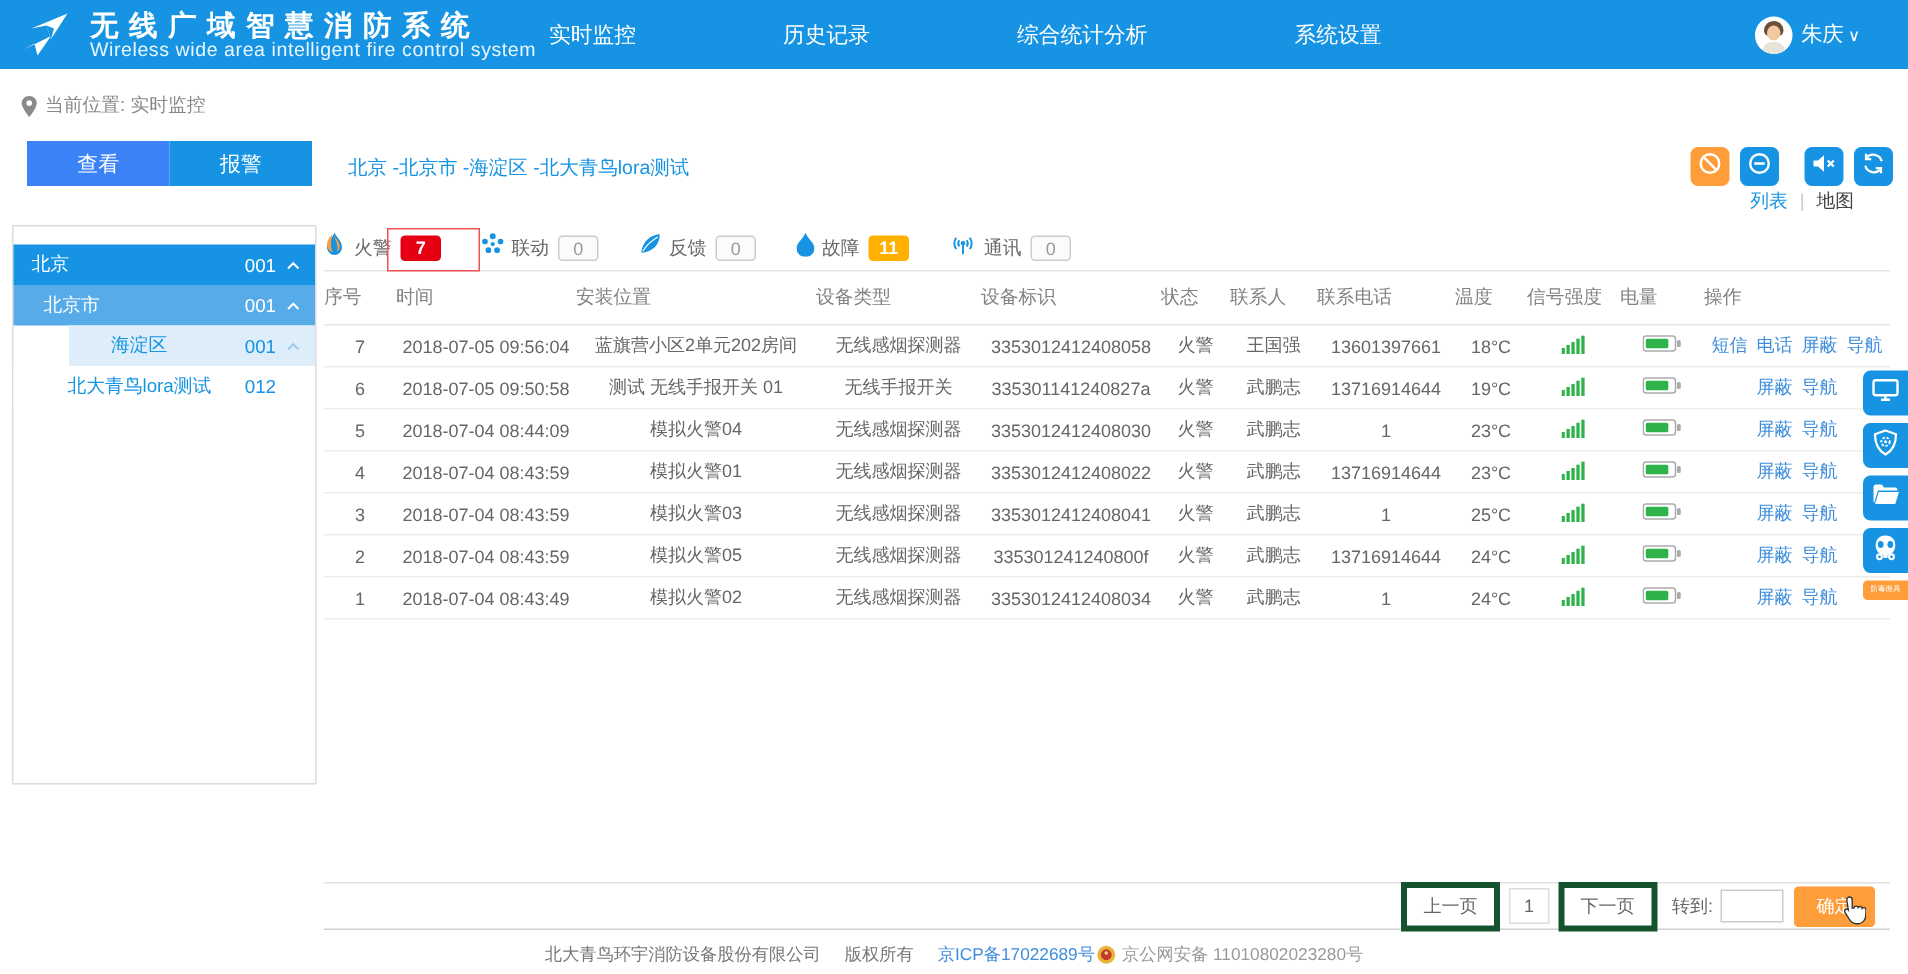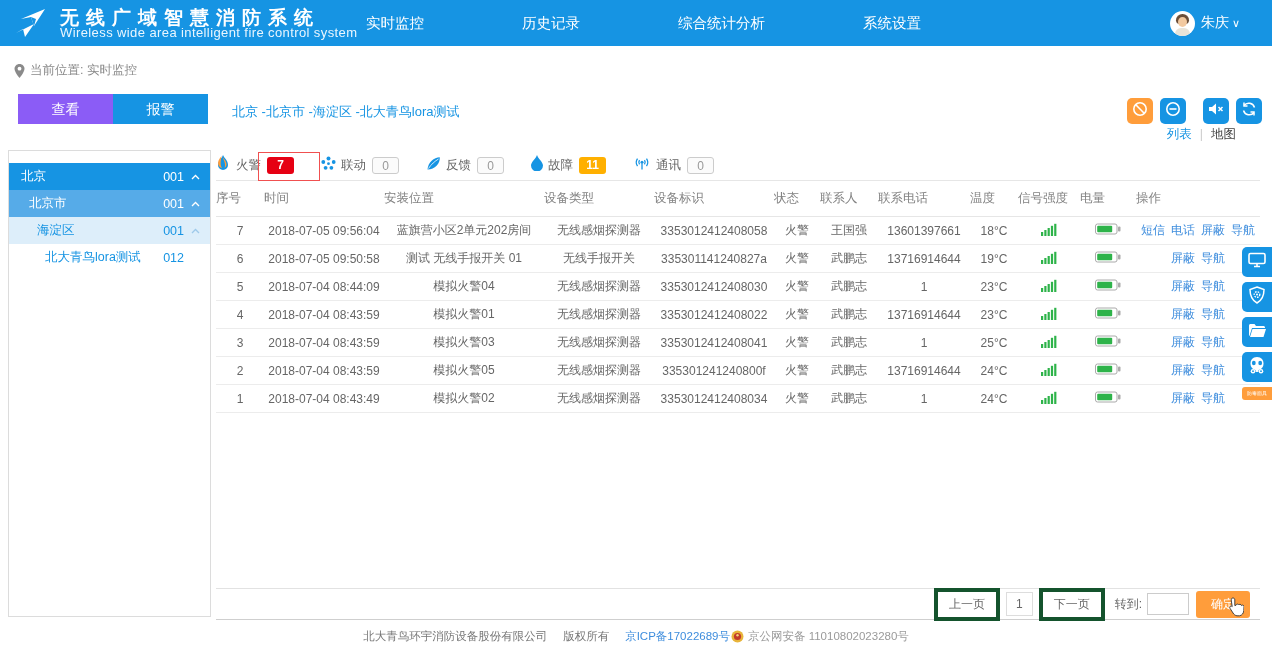--- a/index.html
+++ b/index.html
@@ -22,36 +22,36 @@
   .avatar .body { position:absolute; left:5px; top:17px; width:15px; height:9px; border-radius:6px 6px 0 0; background:#e8e3d8; }
   .caret { font-size:11px; margin-left:3px; }
 
   
   .crumb { position:absolute; left:14px; top:62px; display:flex; align-items:center; color:#8a8a8a; font-size:12.5px; }
   .crumb svg { margin-right:5px; }
 
   
   .tabs { position:absolute; left:18px; top:94px; }
   .tab { display:inline-block; width:95px; height:30px; line-height:30px; text-align:center; color:#fff; font-size:14px; cursor:pointer; }
-  .tab.view { background:#8b5cf6; }
+  .tab.view { background:#3b82f6; }
   .tab.alarm { background:#1694e3; }
   .loc-path { position:absolute; left:232px; top:103px; color:#1694e3; font-size:13px; white-space:nowrap; }
   .quick-icons { position:absolute; right:10px; top:98px; display:flex; }
   .qicon { width:26px; height:26px; border-radius:5px; background:#1694e3; display:flex; align-items:center; justify-content:center; margin-left:7px; cursor:pointer; }
   .qicon.orange { background:#ff9d3b; }
   .qicon.gap { margin-left:17px; }
 
   
-  .tree-panel { position:absolute; left:8px; top:150px; width:203px; height:467px; border:1px solid #dcdcdc; background:#fff; padding-top:12px; }
+  .tree-panel { position:absolute; left:8px; top:150px; width:203px; height:373px; border:1px solid #dcdcdc; background:#fff; padding-top:12px; }
   .tree-item { display:flex; align-items:center; height:27px; font-size:12.5px; cursor:pointer; padding-right:8px; }
   .tree-item .t-count { margin-left:auto; }
   .tree-item .t-chev { width:14px; display:flex; justify-content:center; margin-left:4px; }
   .lvl0 { background:#1694e3; color:#fff; padding-left:12px; }
   .lvl1 { background:#56abe8; color:#fff; padding-left:20px; }
-  .lvl2 { background:#ddeefa; color:#1694e3; padding-left:28px; }
+  .lvl2 { background:#ddeefa; color:#1694e3; padding-left:28px;margin-left:37px; }
   .lvl3 { background:#fff; color:#1694e3; padding-left:36px; }
 
   
   .table-panel { position:absolute; left:216px; top:150px; width:1044px; height:470px; background:#fff; }
   .filter-row { height:30px; display:flex; align-items:center; }
   .chip { display:flex; align-items:center; margin-right:27px; cursor:pointer; }
   .chip .c-label { color:#666; font-size:12.5px; margin:0 6px 0 5px; }
   .badge { min-width:27px; height:17px; line-height:16px; border-radius:3px; text-align:center; font-size:12px; padding:0 4px; }
   .badge.red { background:#e60013; color:#fff; font-weight:bold; }
   .badge.amber { background:#ffb000; color:#fff; font-weight:bold; }

